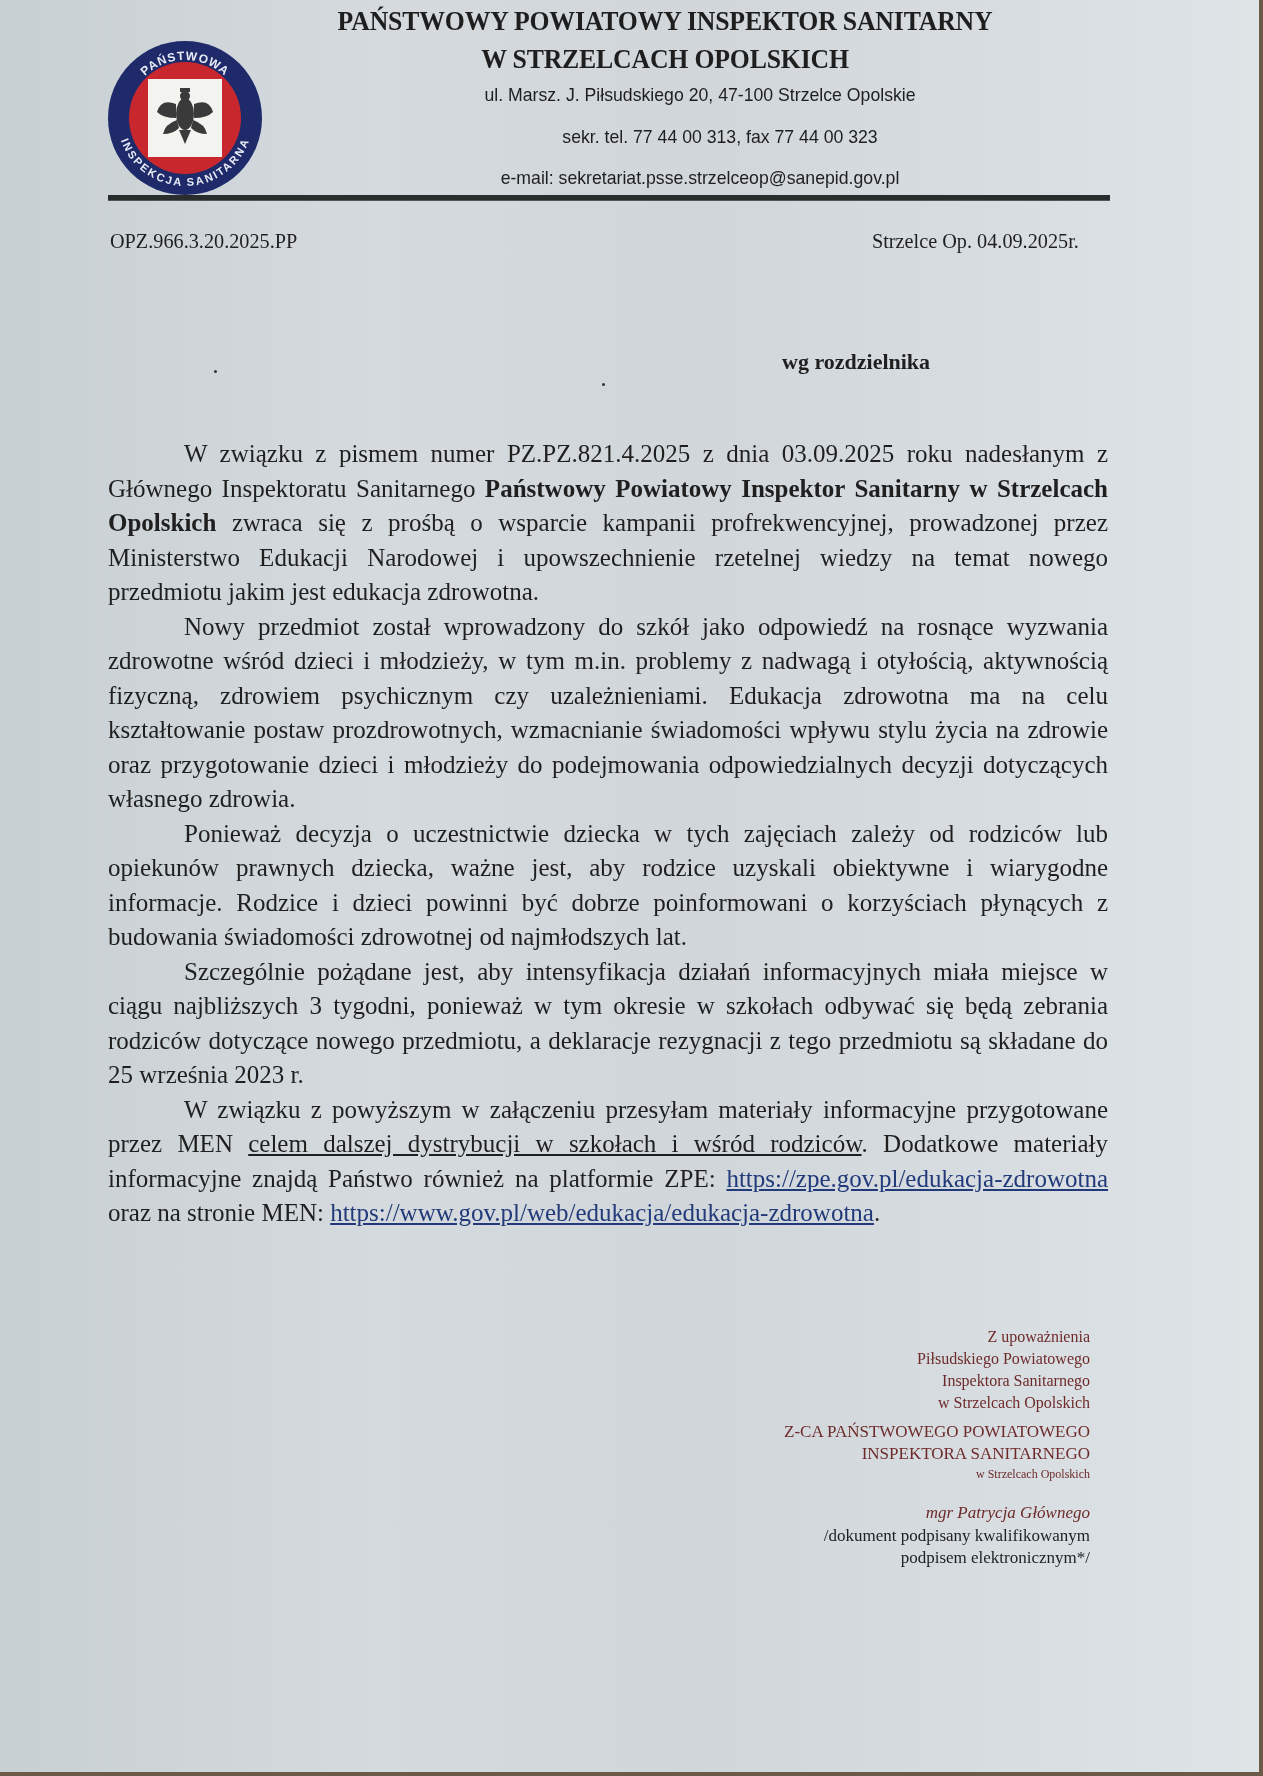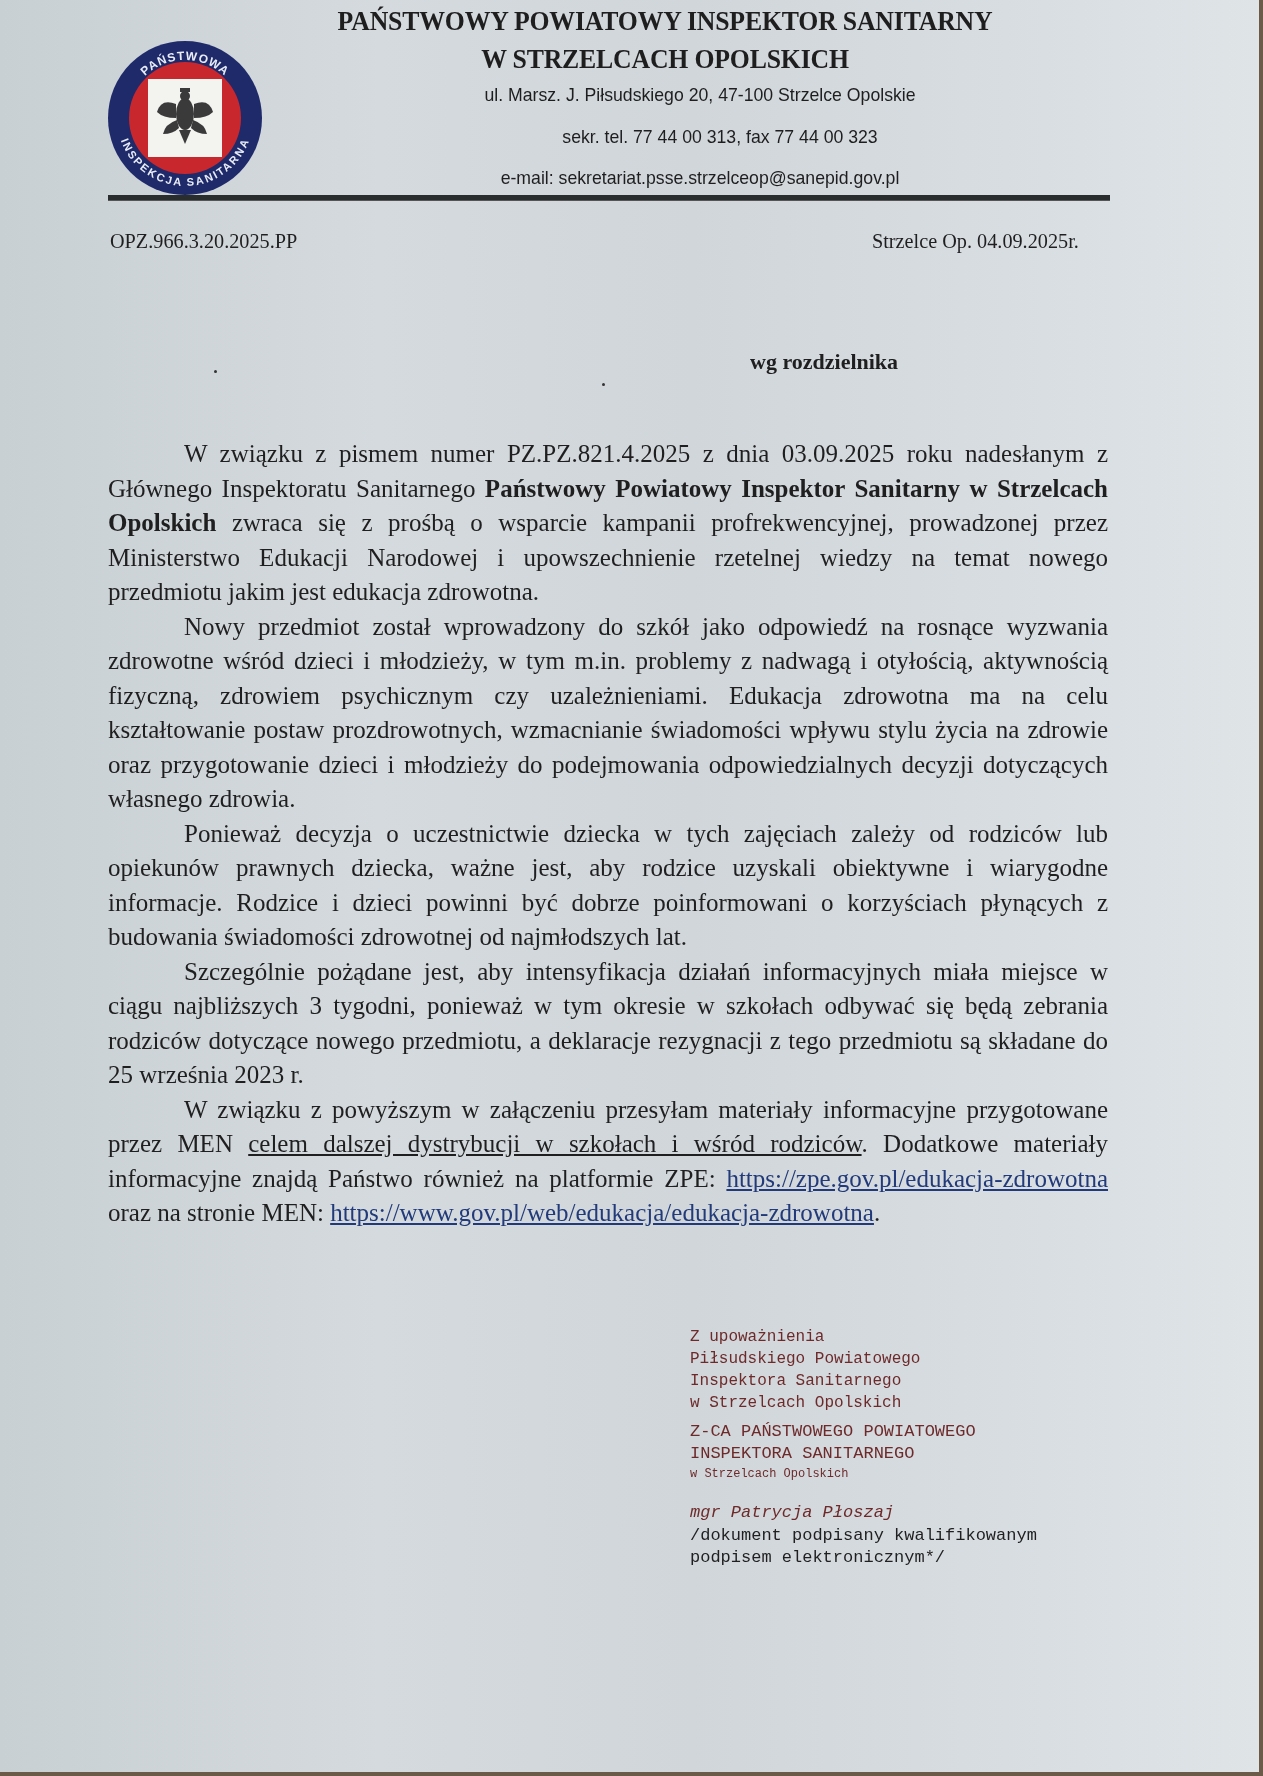--- a/index.html
+++ b/index.html
@@ -25,32 +25,32 @@
     position: absolute; left: 300px; width: 800px; text-align: center;
     font-family: "Liberation Sans", sans-serif; font-size: 19px; color: #1e1e1e;
     transform: scaleX(0.93); transform-origin: center;
   }
   .rule {
     position: absolute; left: 108px; width: 1002px; top: 195px; height: 5px; background: #2a2d2e;
     border-bottom: 1px solid #555;
   }
   .ref { position: absolute; left: 110px; top: 228px; font-size: 22px; transform: scaleX(0.92); transform-origin: left; }
   .date { position: absolute; right: 180px; top: 228px; font-size: 22px; transform: scaleX(0.92); transform-origin: right; }
-  .dist { position: absolute; left: 750px; top: 349px; font-size: 22px; font-weight: bold; }
+  .dist { position: absolute; left: 782px; top: 349px; font-size: 22px; font-weight: bold; }
   .body {
     position: absolute; left: 108px; width: 1000px; top: 437px;
     font-size: 25px; line-height: 34.5px; text-align: justify;
   }
   .body p { margin: 0; text-indent: 76px; }
   .body b { font-weight: bold; }
   .body .u { text-decoration: underline; }
   .body a { color: #223a7a; text-decoration: underline; }
   .sig {
-    position: absolute; left: 690px; width: 400px; top: 1326px; text-align: left;
-    font-family: Liberation Mono, monospace; color: #6e2a2a;
+    position: absolute; left: 690px; width: 400px; top: 1326px; text-align: right;
+    font-family: Liberation Serif, serif; color: #6e2a2a;
   }
   .sig .auth { font-size: 16px; line-height: 22px; }
   .sig .title { margin-top: 7px; font-size: 17px; line-height: 22px; }
   .sig .small { font-size: 12px; line-height: 18px; }
   .sig .name { margin-top: 18px; font-style: italic; font-size: 17px; line-height: 24px; }
   .sig .note { color: #1f1f1f; font-size: 17px; line-height: 22px; }
   .dot { position: absolute; width: 3px; height: 3px; border-radius: 50%; background: #333; }
 </style>
 </head>
 <body>
@@ -108,17 +108,17 @@
   </div>
 
   <div class="sig">
     <div class="auth">Z upoważnienia</div>
     <div class="auth">Piłsudskiego Powiatowego</div>
     <div class="auth">Inspektora Sanitarnego</div>
     <div class="auth">w Strzelcach Opolskich</div>
     <div class="title">Z-CA PAŃSTWOWEGO POWIATOWEGO</div>
     <div class="auth" style="font-size:17px">INSPEKTORA SANITARNEGO</div>
     <div class="small">w Strzelcach Opolskich</div>
-    <div class="name">mgr Patrycja Płoszaj</div>
+    <div class="name">mgr Patrycja Głównego</div>
     <div class="note">/dokument podpisany kwalifikowanym</div>
     <div class="note">podpisem elektronicznym*/</div>
   </div>
 </div>
 
 </body></html>

